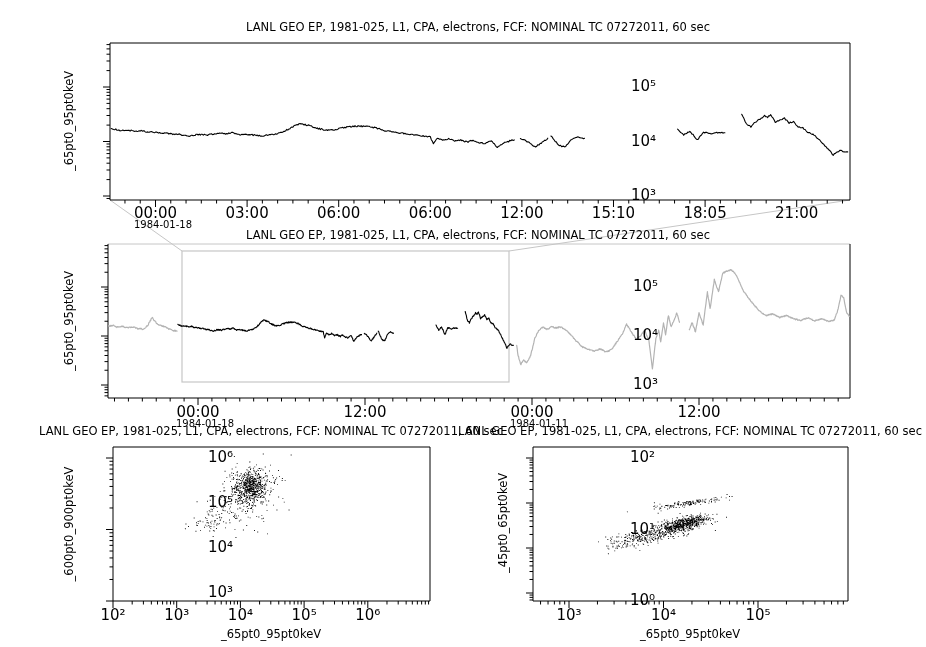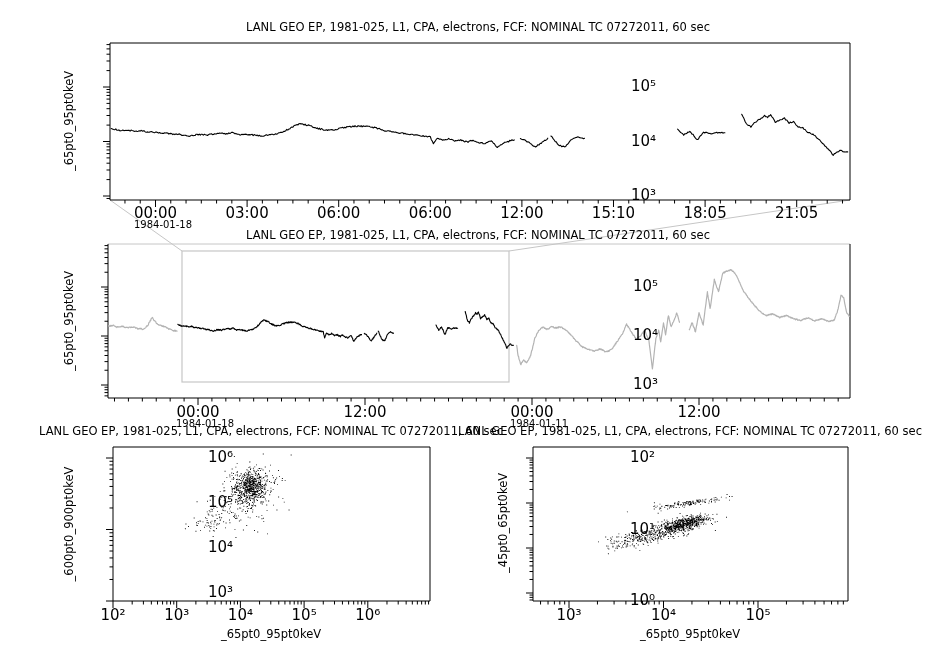--- a/index.html
+++ b/index.html
@@ -376,21 +376,21 @@
   <span class="tick-label " style="right: 106px; top: 189px;">10³</span>
       <span class="tick-label " style="right: 106px; top: 134.5px;">10⁴</span>
       <span class="tick-label " style="right: 106px; top: 80px;">10⁵</span>
       <span class="tick-label xt" style="left: 155.5px; top: 207px;">00:00</span>
       <span class="tick-label xt" style="left: 247.099px; top: 207px;">03:00</span>
       <span class="tick-label xt" style="left: 338.698px; top: 207px;">06:00</span>
       <span class="tick-label xt" style="left: 430.297px; top: 207px;">06:00</span>
       <span class="tick-label xt" style="left: 521.896px; top: 207px;">12:00</span>
       <span class="tick-label xt" style="left: 613.495px; top: 207px;">15:10</span>
       <span class="tick-label xt" style="left: 705.094px; top: 207px;">18:05</span>
-      <span class="tick-label xt" style="left: 796.693px; top: 207px;">21:05</span>
+      <span class="tick-label xt" style="left: 796.693px; top: 207px;">21:00</span>
       <span class="tick-label " style="right: 104px; top: 378px;">10³</span>
       <span class="tick-label " style="right: 104px; top: 329px;">10⁴</span>
       <span class="tick-label " style="right: 104px; top: 280px;">10⁵</span>
       <span class="tick-label xt" style="left: 198px; top: 406px;">00:00</span>
       <span class="tick-label xt" style="left: 365.004px; top: 406px;">12:00</span>
       <span class="tick-label xt" style="left: 532.008px; top: 406px;">00:00</span>
       <span class="tick-label xt" style="left: 699.012px; top: 406px;">12:00</span>
       <span class="tick-label " style="right: 107px; top: 594px;">10⁰</span>
       <span class="tick-label " style="right: 107px; top: 522.5px;">10¹</span>
       <span class="tick-label " style="right: 107px; top: 451px;">10²</span>

